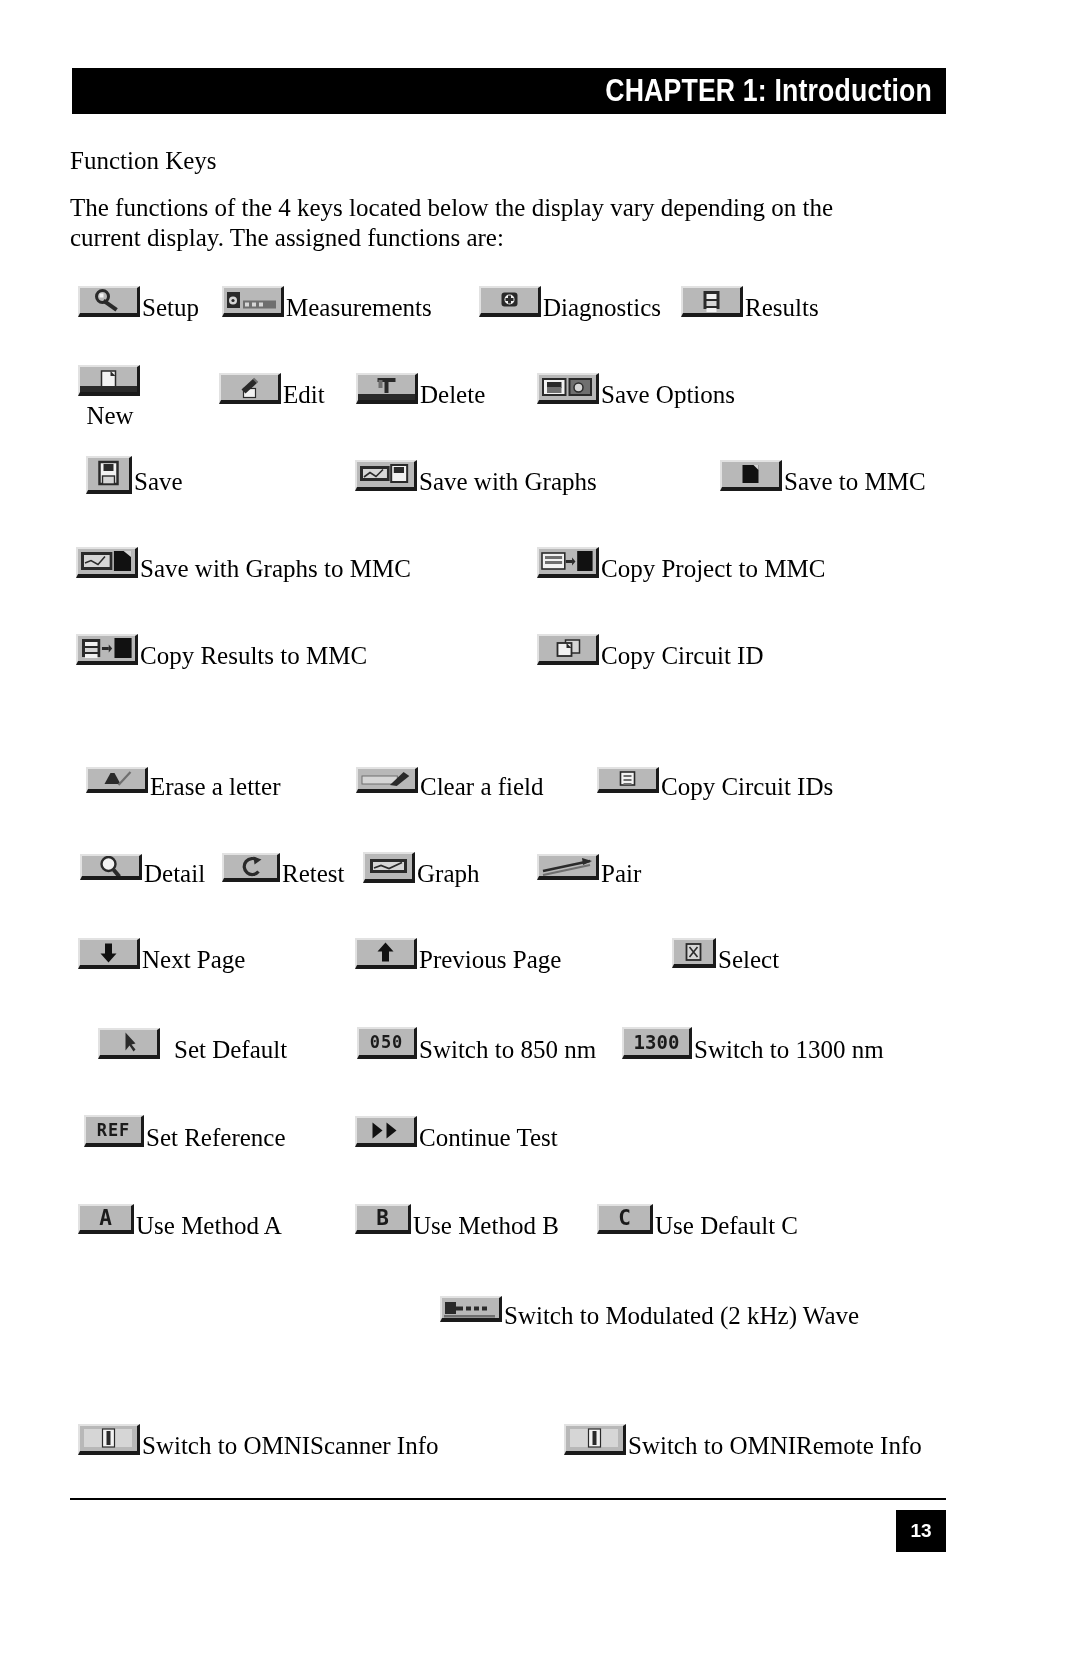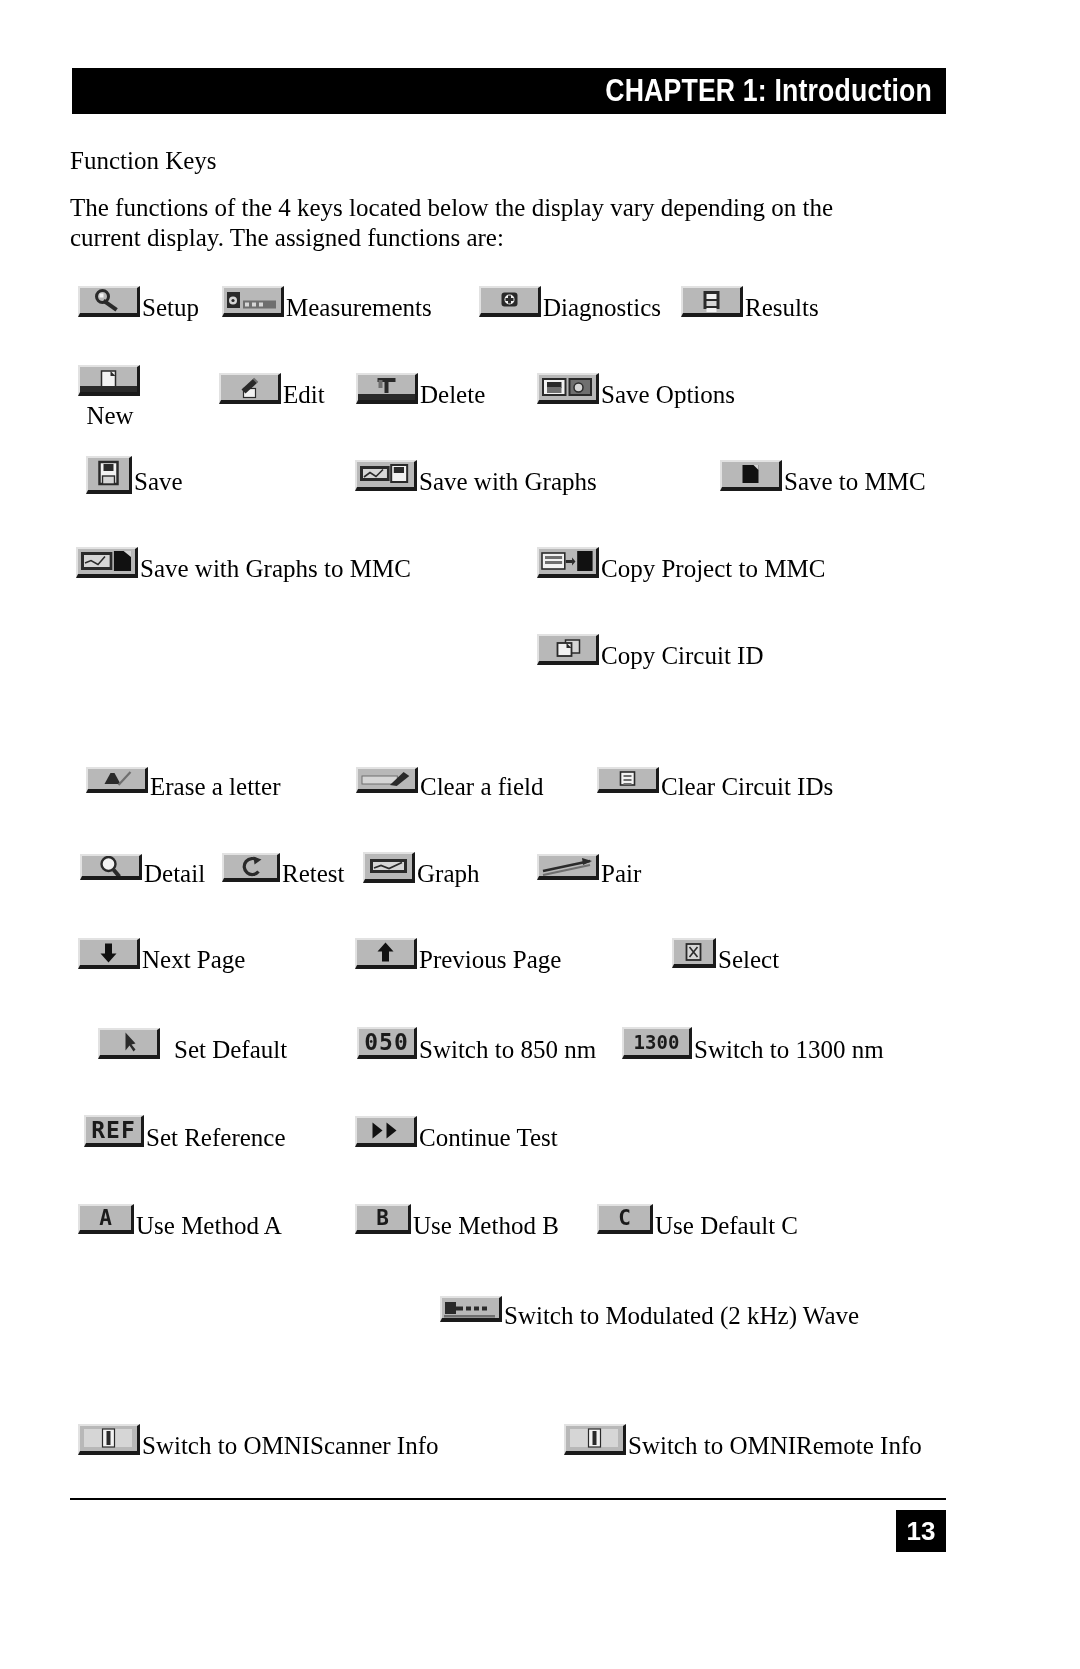--- a/index.html
+++ b/index.html
@@ -127,21 +127,21 @@
   .sz-abc   { width: 56px;  height: 30px; }
 
   .lcd-text {
     position: absolute;
     left: 0; right: 0; top: 0; bottom: 0;
     display: flex;
     align-items: center;
     justify-content: center;
     font-family: "DejaVu Sans Mono", "Liberation Mono", monospace;
     font-weight: 700;
-    font-size: 23px;
+    font-size: 17px;
     letter-spacing: 1px;
     color: #1b1b1b;
   }
   .lcd-text.big { font-size: 19px; letter-spacing: 0px; }
   .glyph-text {
     position: absolute;
     left: 0; right: 0; top: 0; bottom: 0;
     display: flex;
     align-items: center;
     justify-content: center;
@@ -168,21 +168,21 @@
     height: 42px;
     background: #000000;
     display: flex;
     align-items: center;
     justify-content: center;
   }
   .page-number {
     color: #ffffff;
     font-family: "Liberation Sans Narrow", "Liberation Sans", sans-serif;
     font-weight: 700;
-    font-size: 26px;
+    font-size: 19px;
   }
 </style>
 </head>
 <body>
 
 <div class="page">
 
   <div class="chapter-header">
     <span class="chapter-header-title">CHAPTER 1: Introduction</span>
   </div>
@@ -378,20 +378,37 @@
                 <path d="M26.79 12.5 L33.059999999999995 12.5" stroke="#2a2a2a" stroke-width="3"></path>
                 <path d="M33.059999999999995 8.5 L36.480000000000004 12.5 L33.059999999999995 16.5 Z" fill="#2a2a2a"></path>
                 <rect x="38.190000000000005" y="2" width="15.39" height="20" fill="#111111"></rect>
               </svg>
             </div>
           </div>
           <span class="key-label">Copy Project to MMC</span>
         </div>
       </div>
       <div class="icon-row" style="top: 626px;">
+        <div class="key-item" style="left: 76px;">
+          <div class="btn sz-wide">
+            <div class="face"></div>
+            <div style="position: absolute; left: 0px; top: 0px;">
+              <svg width="57" height="25" viewBox="0 0 57 25">
+                <rect x="4" y="3" width="18.240000000000002" height="18" fill="#2a2a2a"></rect>
+                <rect x="7" y="6" width="12.540000000000001" height="4" fill="#f2f2f2"></rect>
+                <rect x="7" y="12" width="12.540000000000001" height="4" fill="#d6d6d6"></rect>
+                <rect x="7" y="18" width="12.540000000000001" height="4" fill="#f2f2f2"></rect>
+                <path d="M23.939999999999998 12.5 L30.78 12.5" stroke="#2a2a2a" stroke-width="3"></path>
+                <path d="M30.78 8.5 L34.199999999999996 12.5 L30.78 16.5 Z" fill="#2a2a2a"></path>
+                <rect x="36.480000000000004" y="2" width="17.099999999999998" height="20" fill="#111111"></rect>
+              </svg>
+            </div>
+          </div>
+          <span class="key-label">Copy Results to MMC</span>
+        </div>
         <div class="key-item" style="left: 537px;">
           <div class="btn sz-wide">
             <div class="face"></div>
             <div style="position: absolute; left: 0px; top: 0px;">
               <svg width="57" height="25" viewBox="0 0 57 25">
                 <rect x="26.5" y="4" width="14" height="13" fill="#d6d6d6" stroke="#2a2a2a" stroke-width="1.5"></rect>
                 <rect x="18.5" y="7" width="14" height="13" fill="#f2f2f2" stroke="#2a2a2a" stroke-width="1.8"></rect>
                 <path d="M27.5 7 L32.5 12 L27.5 12 Z" fill="#2a2a2a"></path>
               </svg>
             </div>
@@ -429,21 +446,21 @@
             <div class="face"></div>
             <div style="position: absolute; left: 0px; top: 0px;">
               <svg width="57" height="20" viewBox="0 0 57 20">
                 <rect x="21.5" y="3" width="14" height="13" fill="#f2f2f2" stroke="#2a2a2a" stroke-width="1.6"></rect>
                 <rect x="24.5" y="6" width="8" height="2" fill="#6f6f6f"></rect>
                 <rect x="24.5" y="10" width="8" height="2" fill="#6f6f6f"></rect>
                 <rect x="24.5" y="14" width="8" height="2" fill="#6f6f6f"></rect>
               </svg>
             </div>
           </div>
-          <span class="key-label">Clear Circuit IDs</span>
+          <span class="key-label">Copy Circuit IDs</span>
         </div>
       </div>
       <div class="icon-row" style="top: 844px;">
         <div class="key-item" style="left: 80px;">
           <div class="btn sz-flat">
             <div class="face"></div>
             <div style="position: absolute; left: 0px; top: 0px;">
               <svg width="57" height="20" viewBox="0 0 57 20">
                 <circle cx="26.5" cy="8" r="7" fill="#f2f2f2" stroke="#2a2a2a" stroke-width="2.4"></circle>
                 <rect x="31.5" y="13" width="4" height="9" fill="#2a2a2a" transform="rotate(-40 33.5 16)"></rect>

